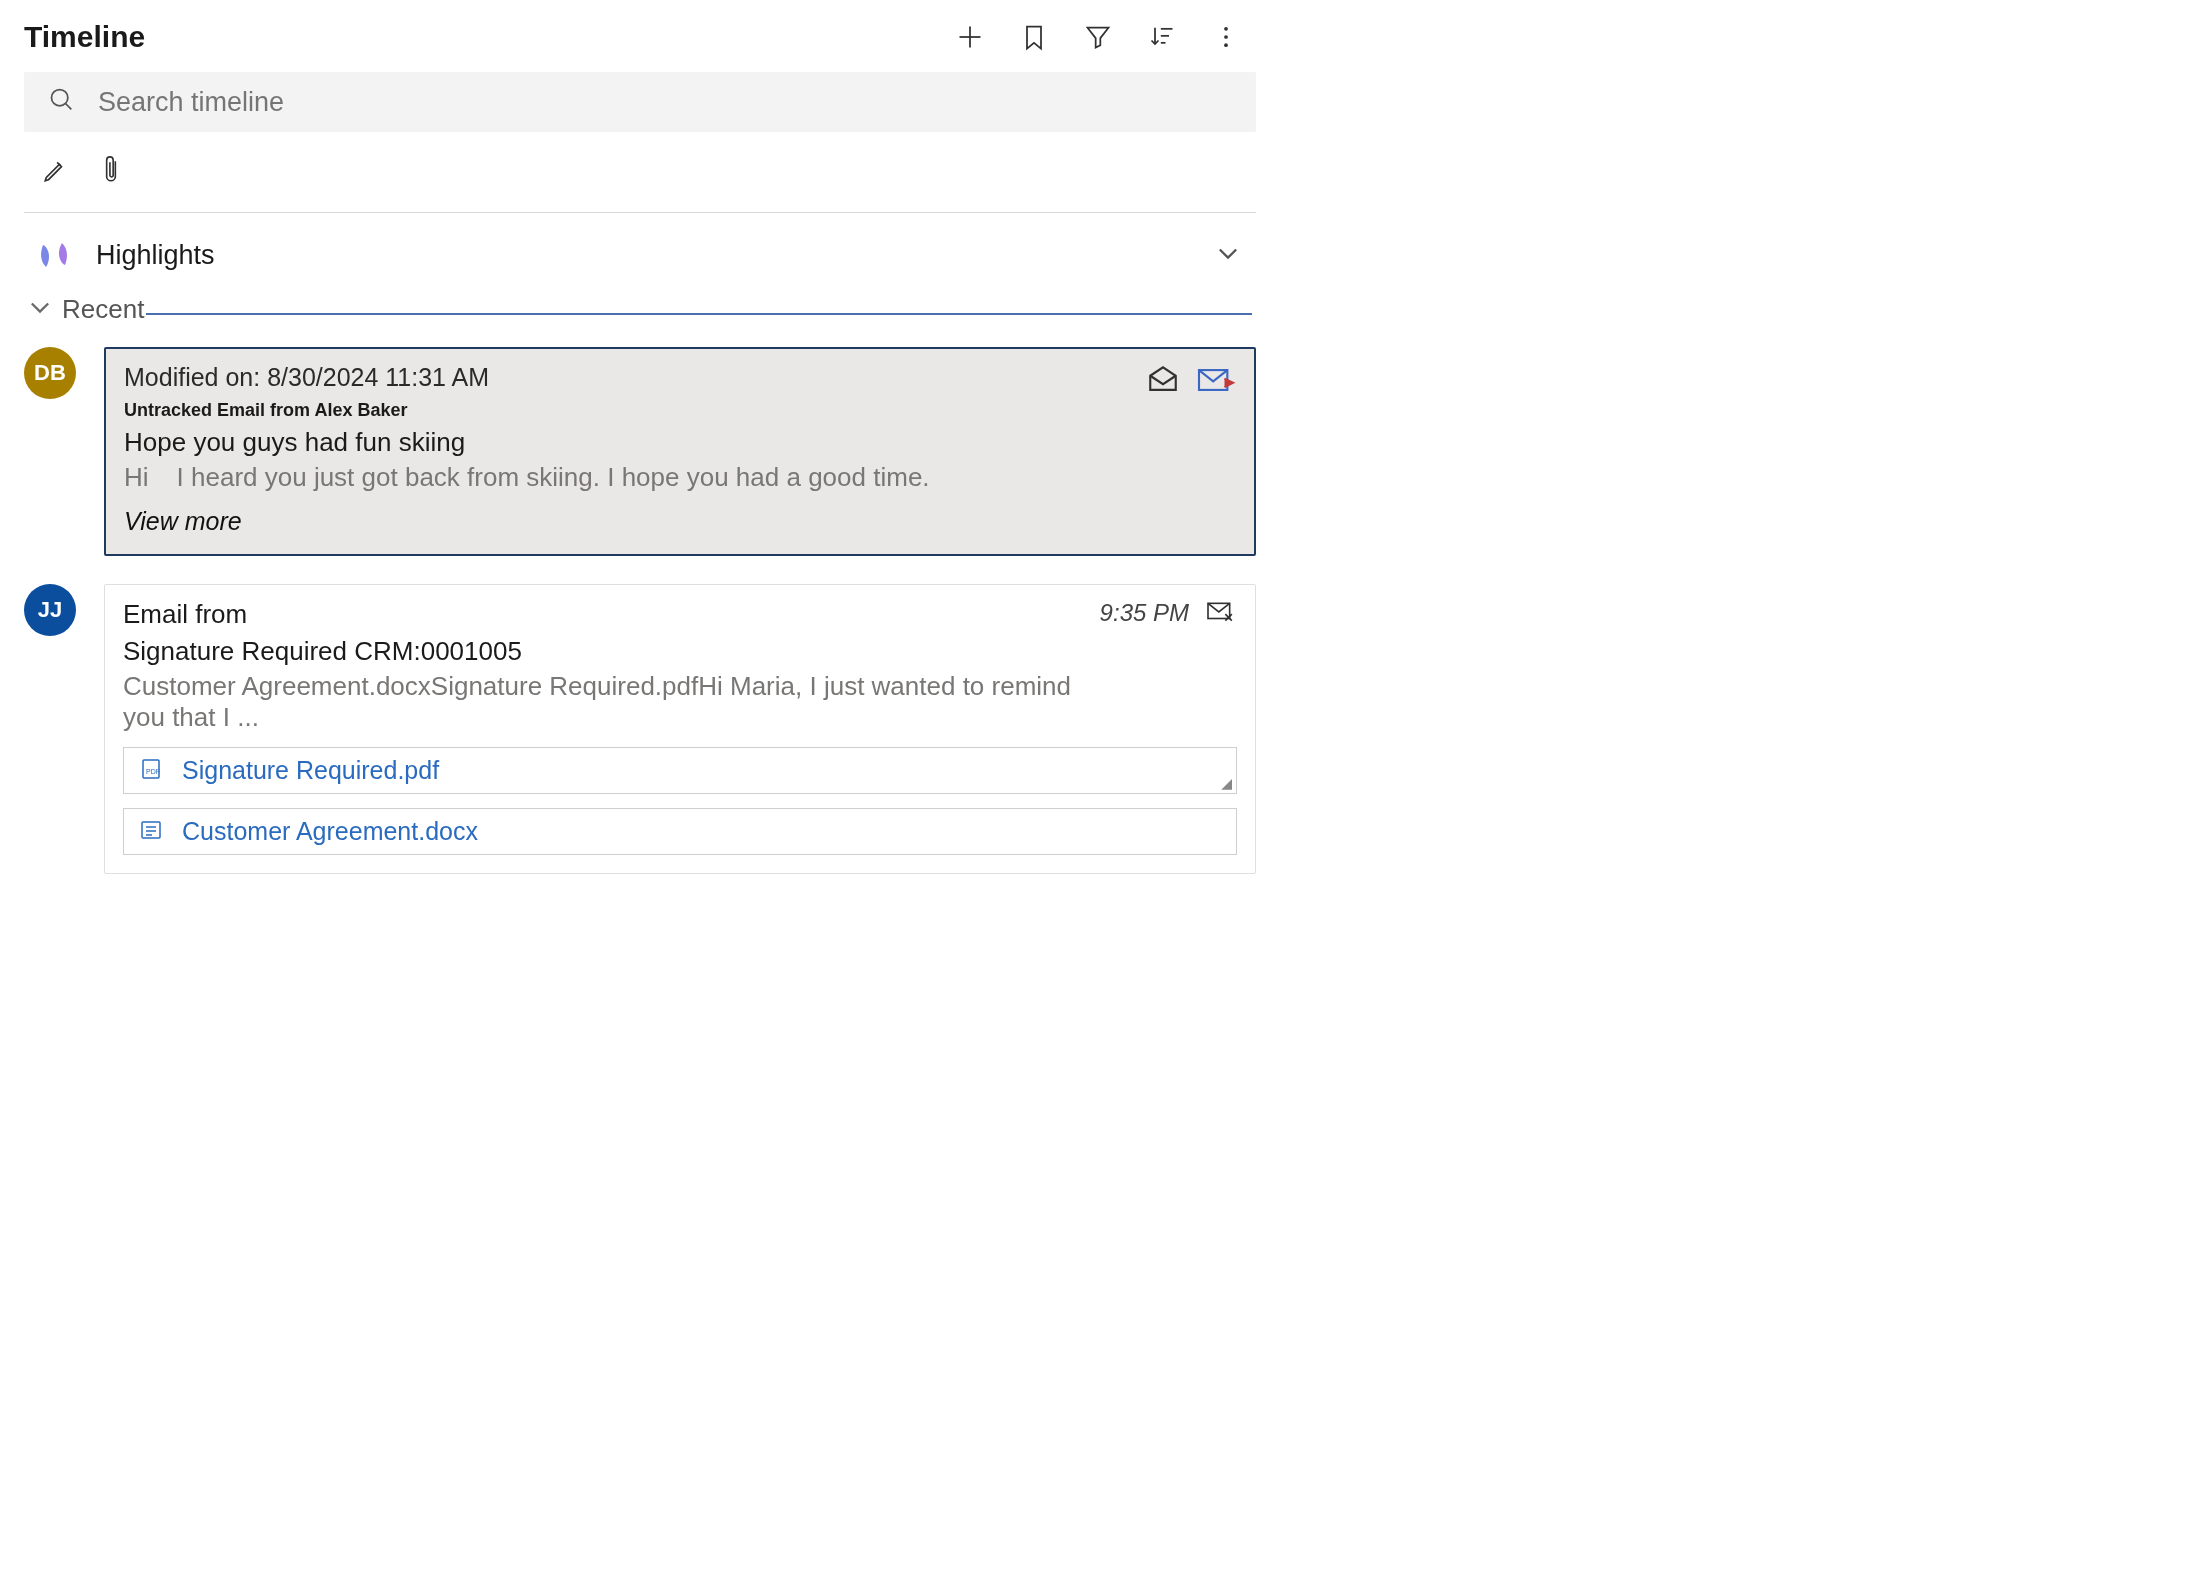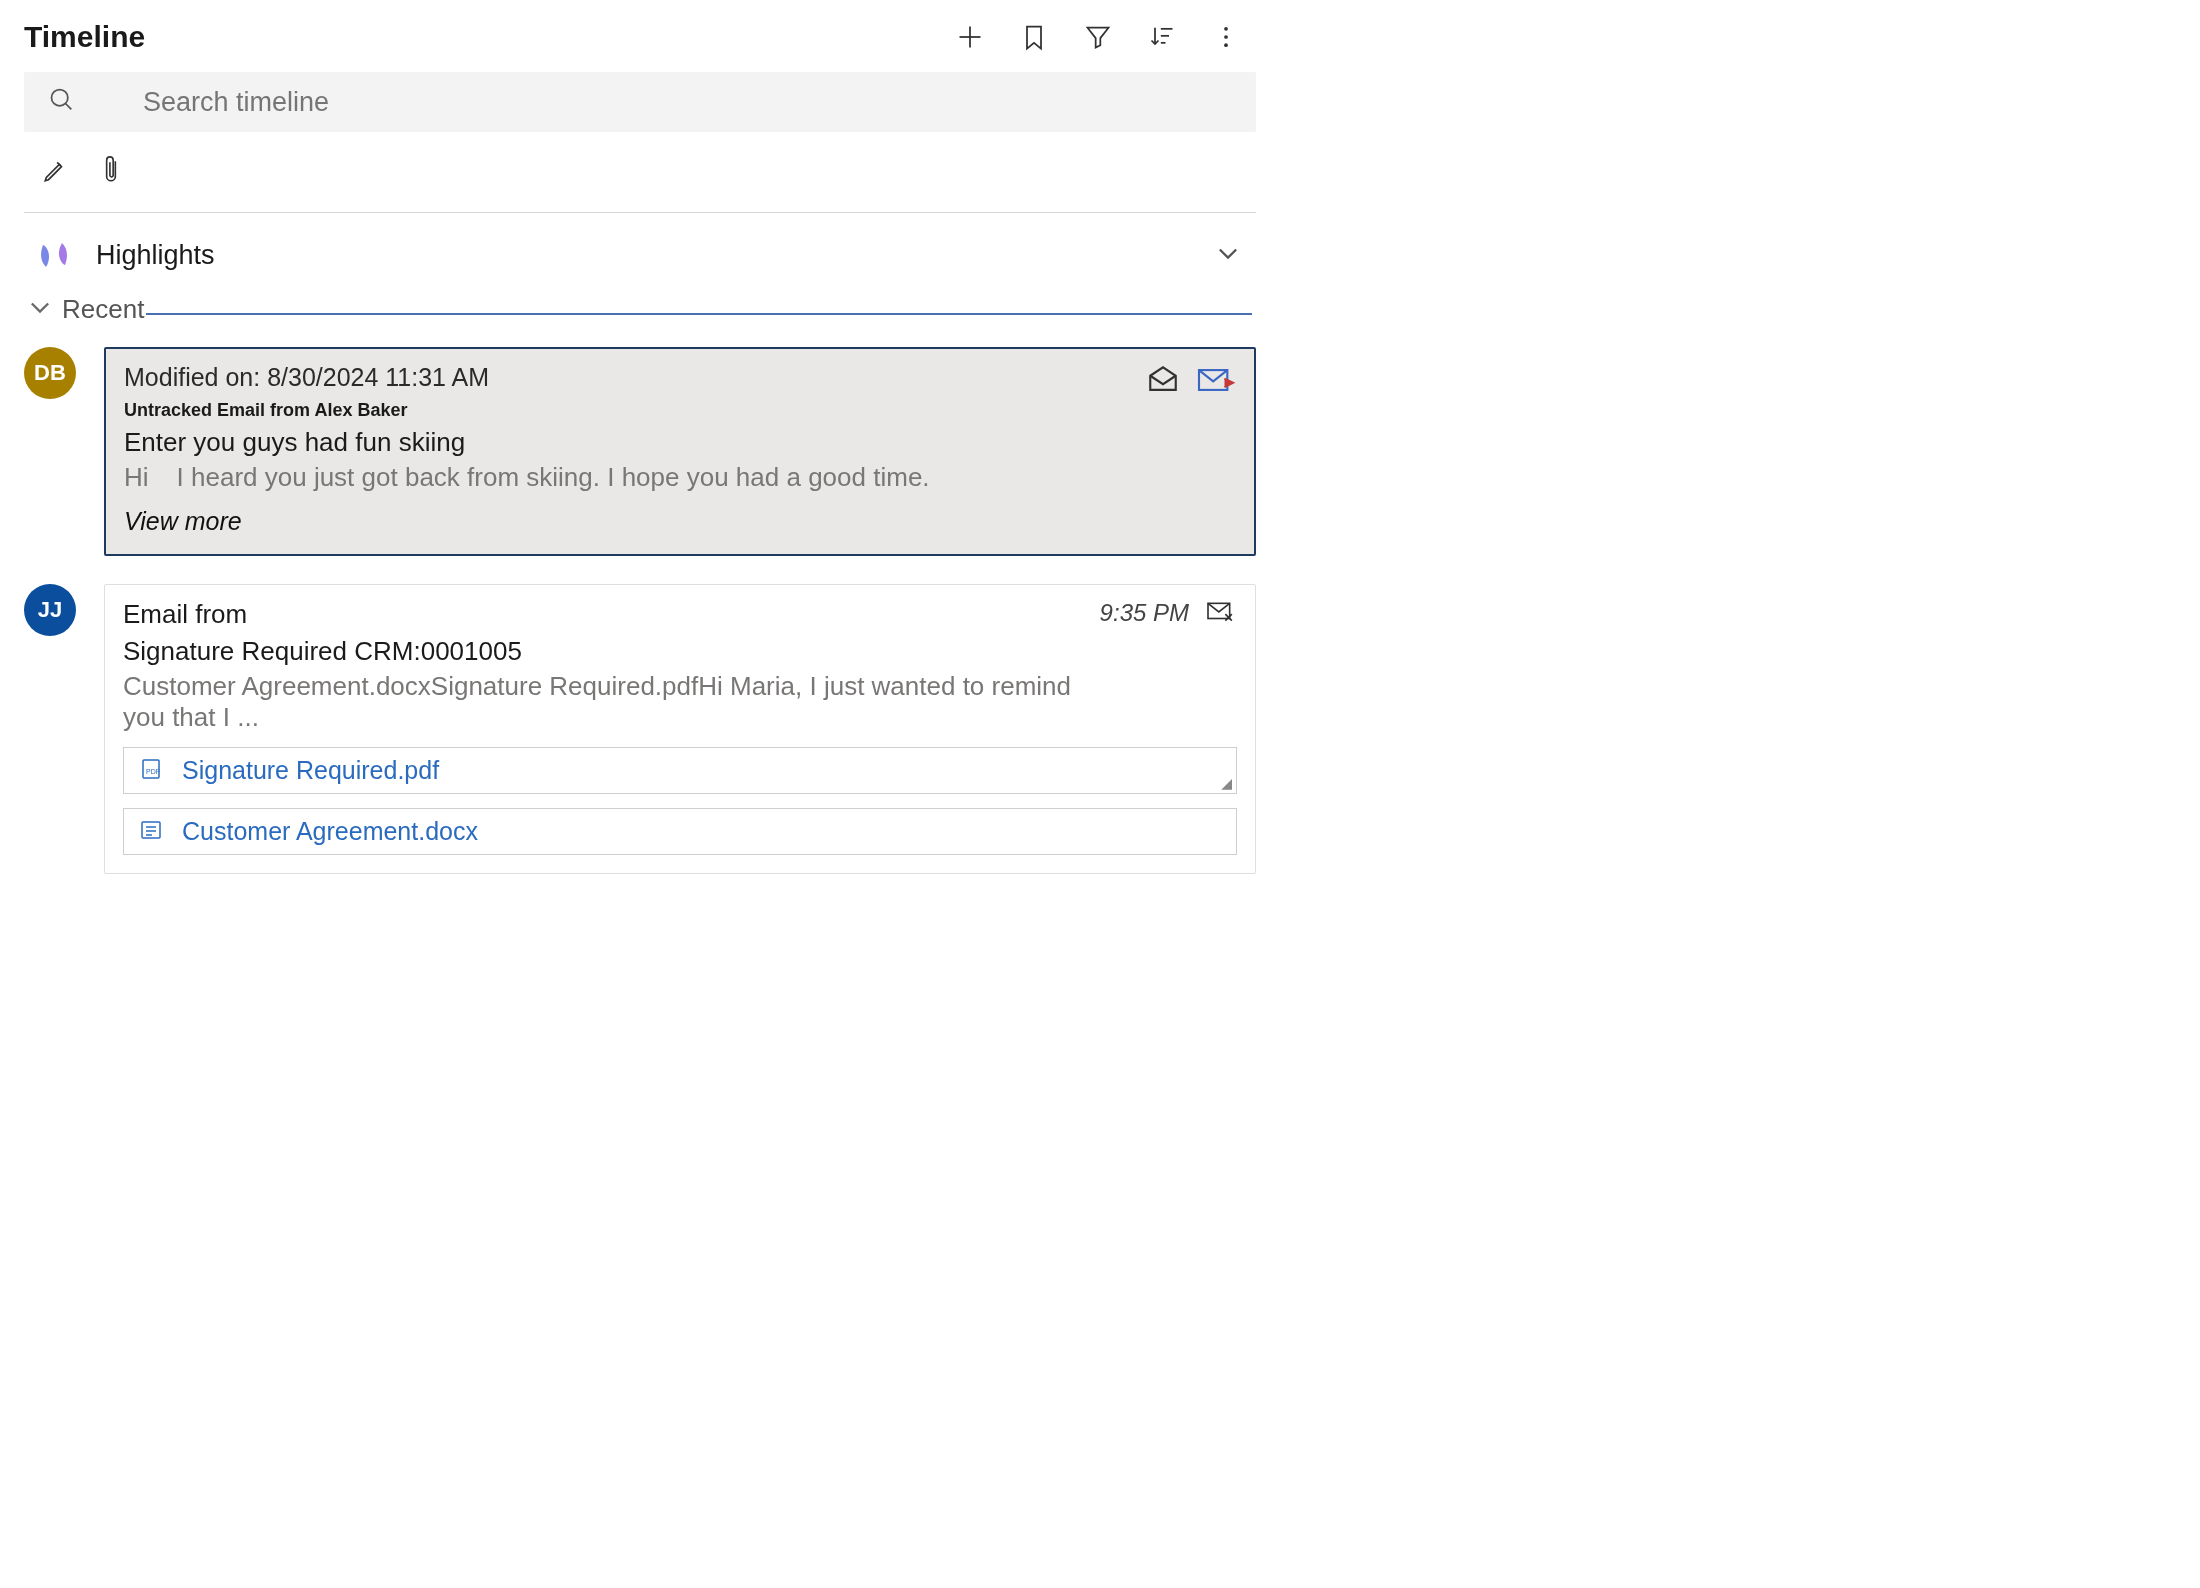--- a/index.html
+++ b/index.html
@@ -14,21 +14,20 @@
   .title { font-size: 30px; font-weight: 600; flex: 1; }
   .header-icons { display: flex; gap: 36px; align-items: center; padding-right: 16px; }
   .icon-btn { color: #323130; display: flex; align-items: center; cursor: pointer; }
   .icon-btn svg { width: 28px; height: 28px; stroke-width: 1.5; }
   .search-bar {
     background: #f3f3f3;
     display: flex; align-items: center;
     padding: 14px 24px;
     border-radius: 2px;
     margin-bottom: 0;
-    gap: 45px;
   }
   .search-bar .sicon { margin-right: 22px; }
   .search-bar input {
     flex: 1; border: none; background: transparent;
     font-size: 27px; color: #555; outline: none;
   }
   .note-row {
     display: flex; align-items: center;
     padding: 22px 14px 20px 18px;
     border-bottom: 1px solid #d8d8d8;
@@ -178,21 +177,21 @@
   <div class="section-line"></div>
 </div>
 
 <div class="item-row">
   <div class="avatar db">DB</div>
   <div class="card selected">
     <div class="card-top">
       <div class="card-top-left">
         <div class="meta">Modified on: 8/30/2024 11:31 AM</div>
         <div class="subject">Untracked Email from Alex Baker</div>
-        <div class="line1">Enter you guys had fun skiing</div>
+        <div class="line1">Hope you guys had fun skiing</div>
         <div class="preview">
           <span>Hi</span><span class="gap"></span><span>I heard you just got back from skiing.  I hope you had a good time.</span>
         </div>
       </div>
       <div class="card-top-right">
         <span>
           <svg width="34" height="34" viewBox="0 0 24 24" fill="none" stroke="#323130" stroke-width="1.5">
               <path d="M3 9l9-6 9 6v10H3V9z"></path>
               <path d="M3 9l9 6 9-6"></path>
             </svg>

